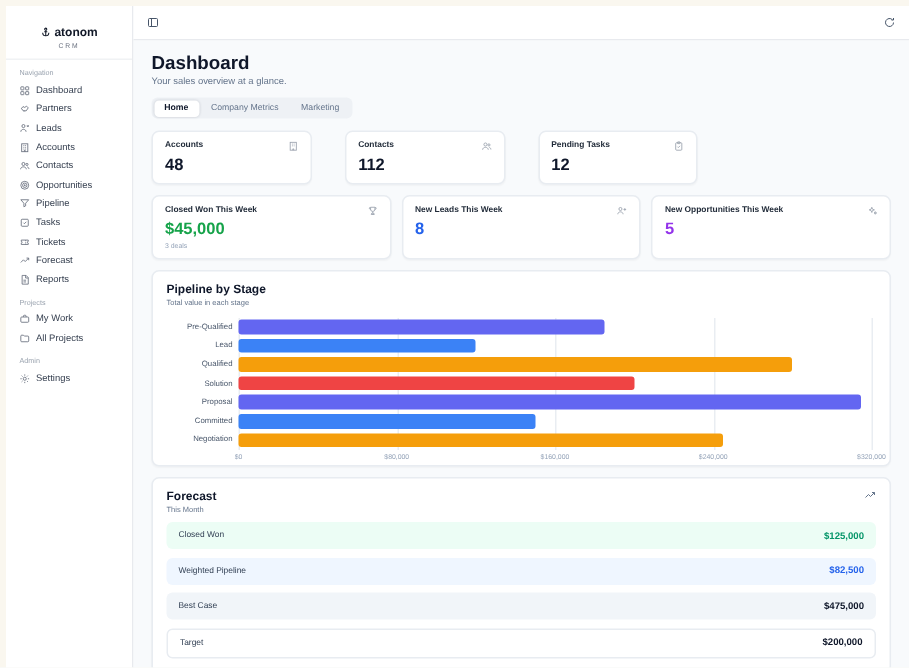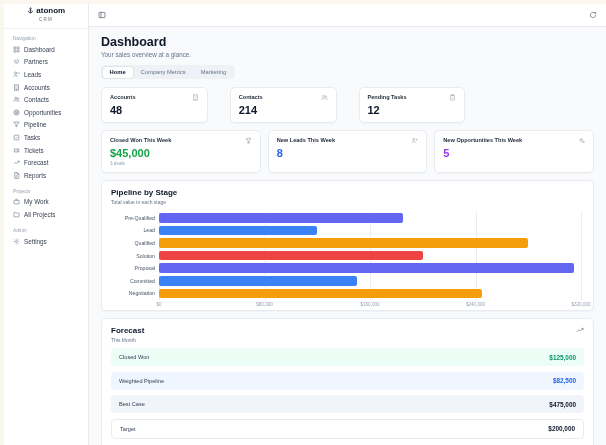--- a/index.html
+++ b/index.html
@@ -6,21 +6,21 @@
   body{
     width:606px;height:445px;overflow:hidden;
     background:#faf7ef;
     font-family:"Liberation Sans", sans-serif;
     -webkit-font-smoothing:antialiased;
   }
   .app{display:flex;margin:4px 0 0 4px;height:441px;background:#fff;}
 
   
   .sidebar{width:84px;flex-shrink:0;background:#fff;border-right:1px solid #e8eaee;overflow:hidden;}
-  .logo{padding:2px 4px 6px;text-align:center;border-bottom:1px solid #f0f2f4;}
+  .logo{padding:13px 4px 6px;text-align:center;border-bottom:1px solid #f0f2f4;}
   .logo-row{display:flex;align-items:center;justify-content:center;gap:2.5px;font-size:8px;font-weight:bold;color:#111827;}
   .logo-row .icon{width:7px;height:7px;color:#111827;display:inline-flex;}
   .logo-sub{font-size:4.5px;color:#6b7280;letter-spacing:1.2px;margin-top:2px;}
   .side-label{font-size:4.8px;color:#9aa3af;margin:7px 9px 2px;}
   .nav-item{display:flex;align-items:center;gap:4px;padding:2.8px 9px;font-size:6.3px;color:#374151;cursor:pointer;}
   .nav-item .icon{width:7px;height:7px;color:#6b7280;display:inline-flex;flex-shrink:0;}
   .icon svg{width:100%;height:100%;display:block;}
 
   
   .main{flex:1;display:flex;flex-direction:column;min-width:0;}
@@ -299,21 +299,21 @@
             <span class="stat-label">Contacts</span>
             <span class="stat-icon">
                 <svg viewBox="0 0 24 24" fill="none" stroke="currentColor" stroke-width="2">
                   <circle cx="9" cy="8" r="3.5"></circle>
                   <path d="M2.5 20c0-3.3 2.9-5.5 6.5-5.5s6.5 2.2 6.5 5.5"></path>
                   <circle cx="17" cy="9" r="2.5"></circle>
                   <path d="M17.5 14.7c2.4.4 4 2.2 4 4.8"></path>
                 </svg>
               </span>
           </div>
-          <div class="stat-value">214</div>
+          <div class="stat-value">112</div>
         </div>
         <div class="card">
           <div class="stat-head">
             <span class="stat-label">Pending Tasks</span>
             <span class="stat-icon">
                 <svg viewBox="0 0 24 24" fill="none" stroke="currentColor" stroke-width="2">
                   <rect x="5" y="4" width="14" height="17" rx="2"></rect>
                   <rect x="9" y="2" width="6" height="4" rx="1"></rect>
                   <path d="M9 13l2 2 4-4"></path>
                 </svg>

